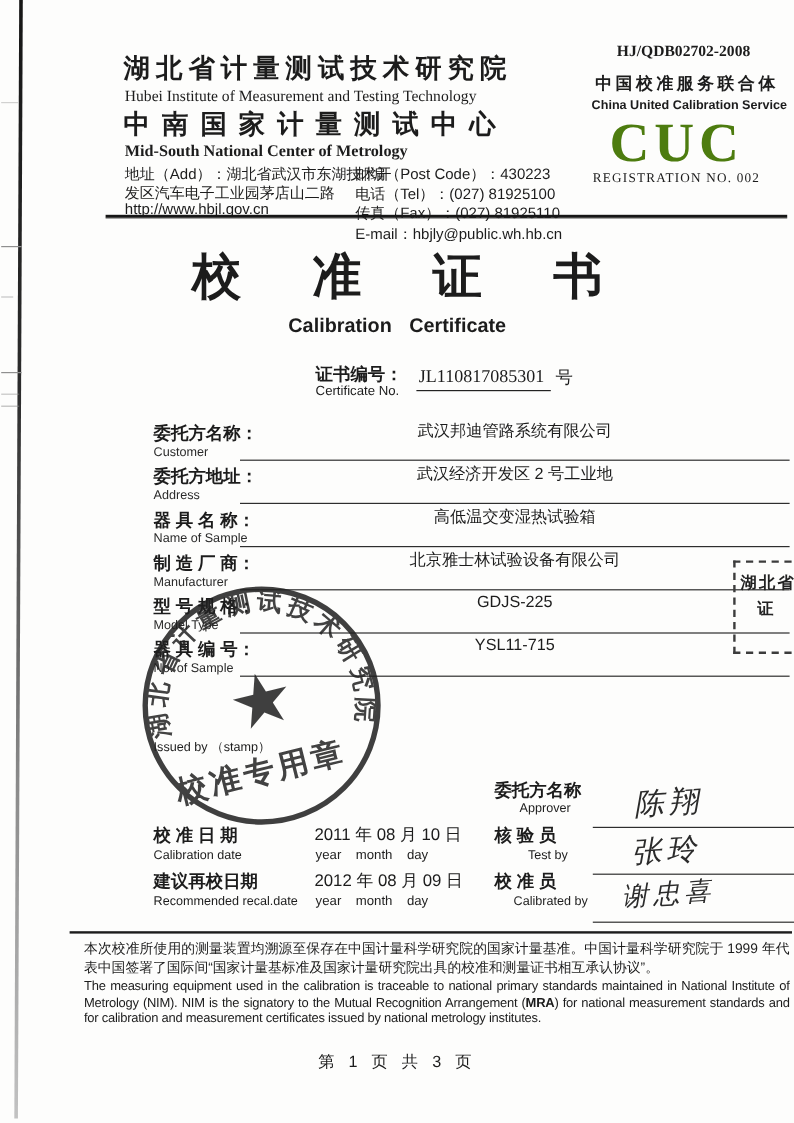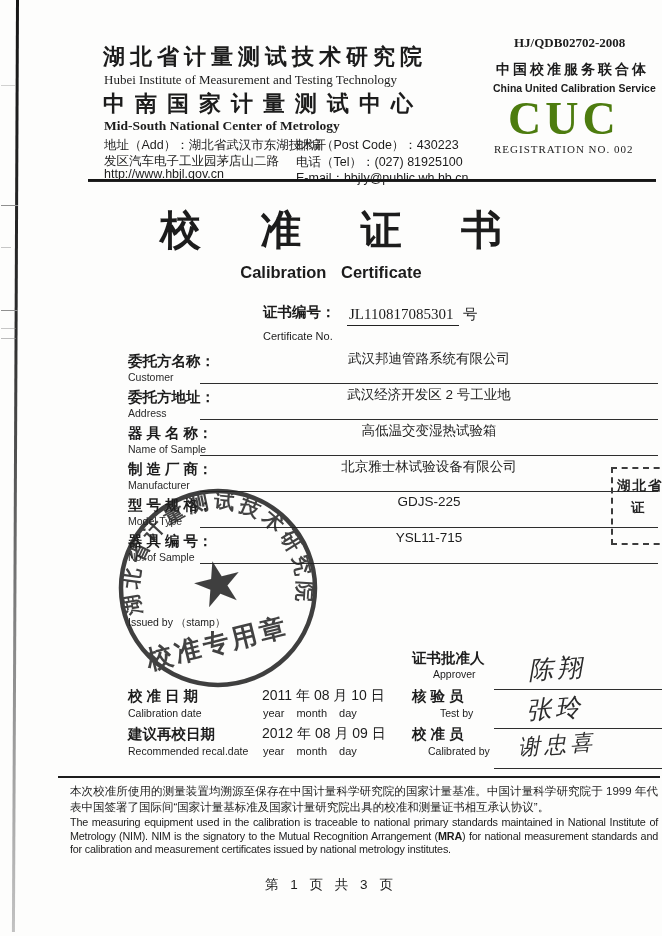--- a/index.html
+++ b/index.html
@@ -41,21 +41,21 @@
     left: 88px; top: 179px; right: 6px; height: 2px;
     border-top: 2px solid #161616; border-bottom: 1px solid #242424;
   }
 
   
   .title-cn { left: 0; right: 0; top: 203px; text-align: center; font-size: 41px; font-weight: bold; letter-spacing: 24px; text-indent: 24px; }
   .title-en { left: 0; right: 0; top: 263px; text-align: center; font-size: 16.5px; font-weight: bold; word-spacing: 10px; }
 
   
   .certno-label-cn { left: 263px; top: 303px; font-size: 14.5px; font-weight: bold; }
-  .certno-label-en { left: 263px; top: 330px; font-size: 11px; }
+  .certno-label-en { left: 263px; top: 320px; font-size: 11px; }
   .certno-value { left: 347px; top: 306px; font-size: 15px; font-family: "Liberation Serif", serif; border-bottom: 1px solid #222; padding: 0 6px 2px 2px; }
   .certno-suffix { left: 463px; top: 305px; font-size: 14.5px; }
 
   
   .f-label-cn { left: 128px; font-size: 14.5px; font-weight: bold; }
   .f-label-en { left: 128px; font-size: 10.5px; color: #2a2a2a; }
   .f-line { left: 200px; right: 4px; border-bottom: 1.2px solid #2e2e2e; text-align: center; font-size: 13.5px; padding-bottom: 19px; }
 
   
   .issued-cn { left: 128px; top: 597px; font-size: 14.5px; font-weight: bold; }
@@ -102,20 +102,21 @@
   <div class="abs center-en">Mid-South National Center of Metrology</div>
   <div class="abs center-cn">中南国家计量测试中心</div>
 
   <div class="abs addr-left">
     <div>地址（Add）：湖北省武汉市东湖技术开</div>
     <div>发区汽车电子工业园茅店山二路</div>
   </div>
   <div class="abs addr-right">
     <div>邮编（Post Code）：430223</div>
     <div>电话（Tel）：(027) 81925100</div>
+    <div>传真（Fax）：(027) 81925110</div>
     <div>E-mail：hbjly@public.wh.hb.cn</div>
   </div>
   <div class="abs website">http://www.hbjl.gov.cn</div>
 
   <div class="abs doc-code">HJ/QDB02702-2008</div>
   <div class="abs cuc-cn">中国校准服务联合体</div>
   <div class="abs cuc-en">China United Calibration Service</div>
   <div class="abs cuc-logo">CUC</div>
   <div class="abs cuc-reg">REGISTRATION NO. 002</div>
 
@@ -165,21 +166,21 @@
     </text>
     <text x="114" y="120" font-size="60" fill="#1f1f1f" text-anchor="middle" transform="rotate(-14 114 100)">★</text>
     <text x="114" y="168" font-size="26" font-weight="bold" fill="#222" text-anchor="middle" letter-spacing="3" transform="rotate(-14 114 162)" font-family="'Liberation Sans', sans-serif">校准专用章</text>
   </svg>
 
   <div class="abs side-stamp">
     <div>湖北省计</div>
     <div style="padding-left:14px;">证</div>
   </div>
 
-  <div class="abs a-label-cn" style="left:412px; top:649px;">证书批准人</div>
+  <div class="abs a-label-cn" style="left:412px; top:649px;">委托方名称</div>
   <div class="abs a-label-en" style="left:433px; top:668px;">Approver</div>
   <div class="abs sig-line" style="top:689px;"></div>
   <div class="abs signature" style="left:528px; top:652px;">陈翔</div>
 
   <div class="abs a-label-cn" style="left:128px; top:687px;">校 准 日 期</div>
   <div class="abs a-label-en" style="left:128px; top:707px;">Calibration  date</div>
   <div class="abs date-val" style="left:262px; top:687px;">2011 年 08 月 10 日</div>
   <div class="abs date-unit" style="left:263px; top:707px;">year month day</div>
   <div class="abs a-label-cn" style="left:412px; top:687px;">核 验 员</div>
   <div class="abs a-label-en" style="left:440px; top:707px;">Test by</div>

